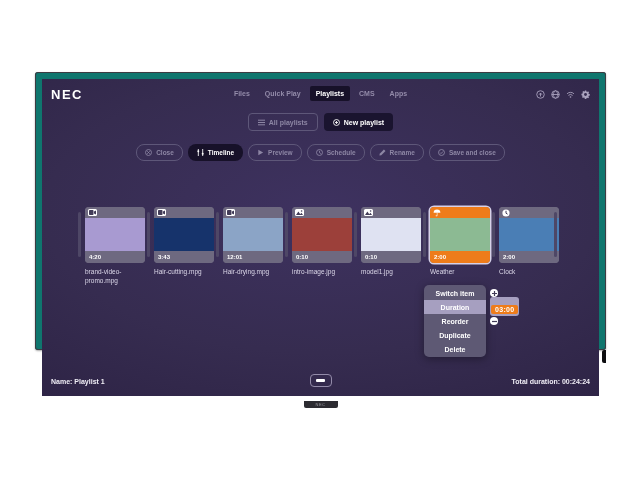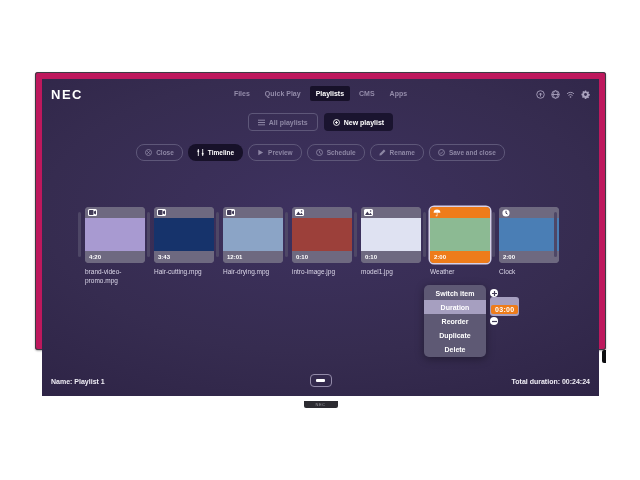--- a/index.html
+++ b/index.html
@@ -1,20 +1,20 @@
 <!DOCTYPE html>
 <html><head>
 <meta charset="utf-8">
 <style>
   * { margin:0; padding:0; box-sizing:border-box; }
   body { width:640px; height:480px; background:#ffffff; position:relative;
          font-family:"Liberation Sans", sans-serif; overflow:hidden; }
 
   .monitor { position:absolute; left:35px; top:72px; width:571px; height:278px;
-             background:#be185d; border-radius:3px;
+             background:#0f766e; border-radius:3px;
              box-shadow: inset 0 0 0 1px #3c3b42, 0 1px 2px rgba(0,0,0,.35); }
   .nec-tab { position:absolute; left:50%; transform:translateX(-50%); top:329px;
              width:34px; height:7px; background:#2c2b31; border-radius:0 0 2px 2px;
              color:#9a99a0; font-size:4px; text-align:center; line-height:7px; letter-spacing:.5px; }
   .joystick { position:absolute; right:0px; top:278px; width:4px; height:13px;
               background:#0d0d10; border-radius:2px 0 0 2px; }
 
   .screen { position:absolute; left:7px; top:7px; width:557px; height:317px;
             background: radial-gradient(ellipse 95% 85% at 50% 42%, #3e3260 0%, #362c50 52%, #2b2142 100%);
             overflow:visible; }

